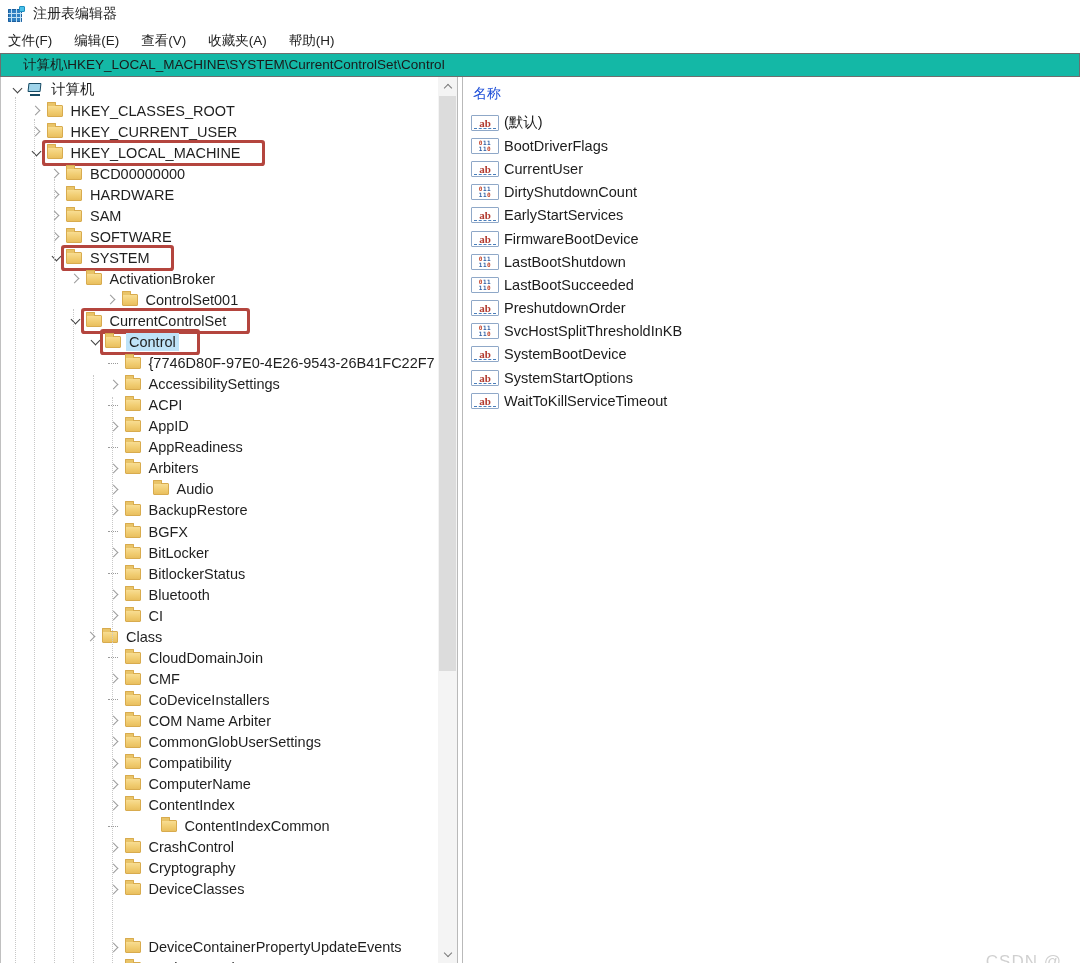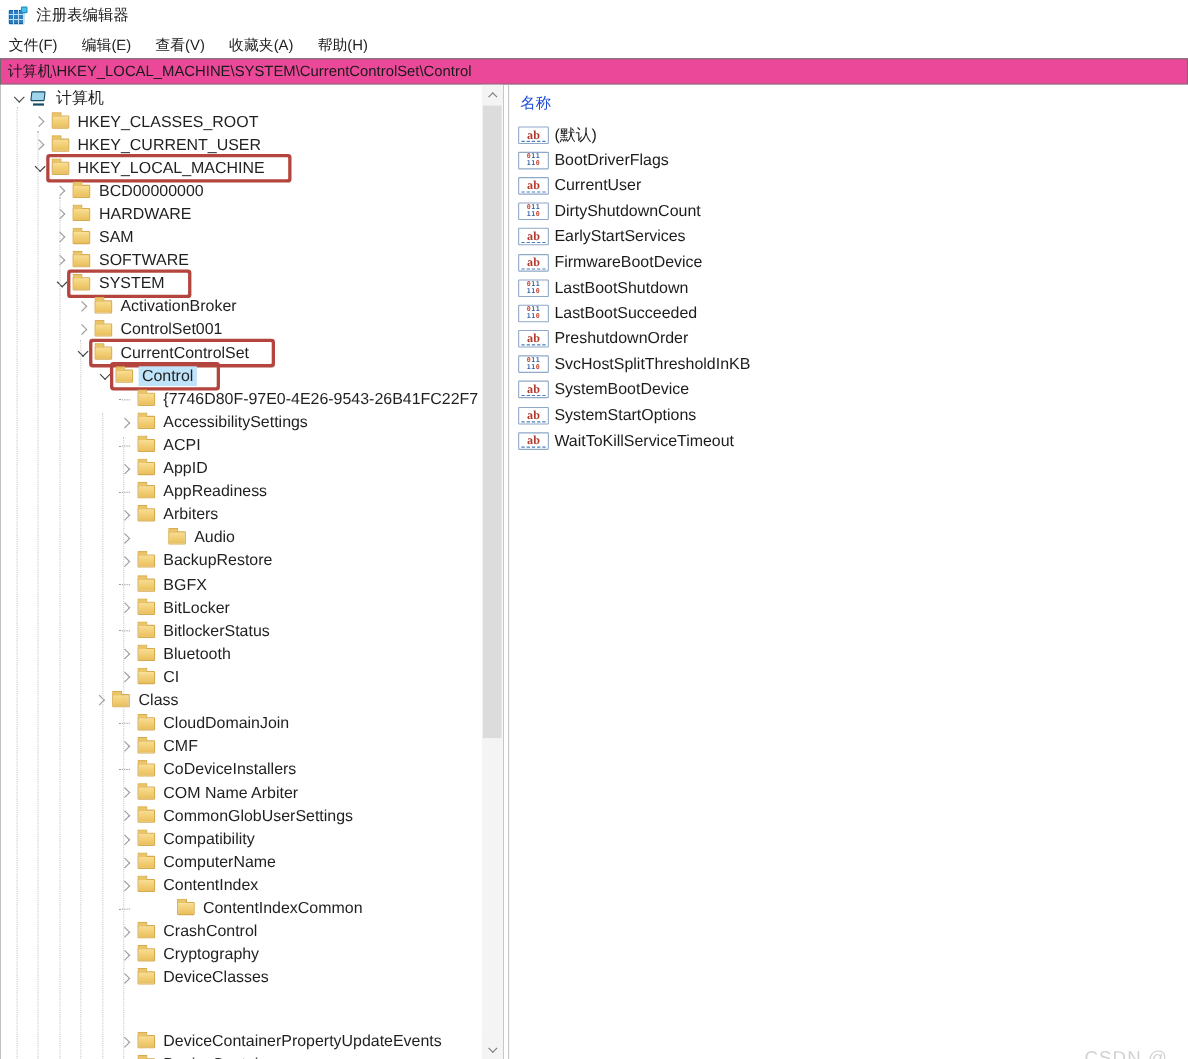--- a/index.html
+++ b/index.html
@@ -21,22 +21,22 @@
       repeating-linear-gradient(0deg, transparent 0 3.5px, #bfe0f5 3.5px 4.5px);
   }
   .app-icon .cube { position:absolute; right:0; top:0; width:6px; height:6px; background:#49c0e8; border:1px solid #1d8fc0; border-radius:1px; }
   .title-text { font-size:14px; color:#222; }
 
   
   .menubar { height:25px; display:flex; align-items:center; padding:0 8px; gap:22px; background:#fff; }
   .menu-item { font-size:13.5px; color:#222; cursor:default; }
 
   
-  .addressbar { height:24px; border:1px solid #6e6e6e; background:#ec4899;
-    display:flex; align-items:center; padding:0 6px; font-size:13.5px; color:#1a1a1a; }
+  .addressbar { height:24px; border:1px solid #6e6e6e; background:#14b8a6;
+    display:flex; align-items:center; padding:0 22px; font-size:13.5px; color:#1a1a1a; }
 
   
   .main { display:flex; height:886px; border-left:1px solid #c0c0c0; }
   .tree-panel { width:456px; position:relative; background:#fff; overflow:hidden; }
   .tree-rows { position:absolute; left:0; top:2px; right:22px; bottom:0; overflow:hidden; }
   .divider { width:6px; background:#fff; border-left:1px solid #b9b9b9; border-right:1px solid #b9b9b9; }
   .values-panel { flex:1; position:relative; background:#fff; padding:4px 0 0 8px; overflow:hidden; }
 
   
   .guide { position:absolute; width:0; border-left:1px dotted #c8c8c8; }
@@ -223,21 +223,21 @@
           <span class="exp">
             <i class="chev collapsed"></i>
           </span>
           <span class="hlwrap">
             <span class="ticon">
               <span class="folder"></span>
             </span>
             <span class="tlabel">ActivationBroker</span>
           </span>
         </div>
-        <div class="trow" style="padding-left: 66.5px;">
+        <div class="trow" style="padding-left: 66.5px; margin-left: 36px;">
           <span class="exp">
             <i class="chev collapsed"></i>
           </span>
           <span class="hlwrap">
             <span class="ticon">
               <span class="folder"></span>
             </span>
             <span class="tlabel">ControlSet001</span>
           </span>
         </div>

